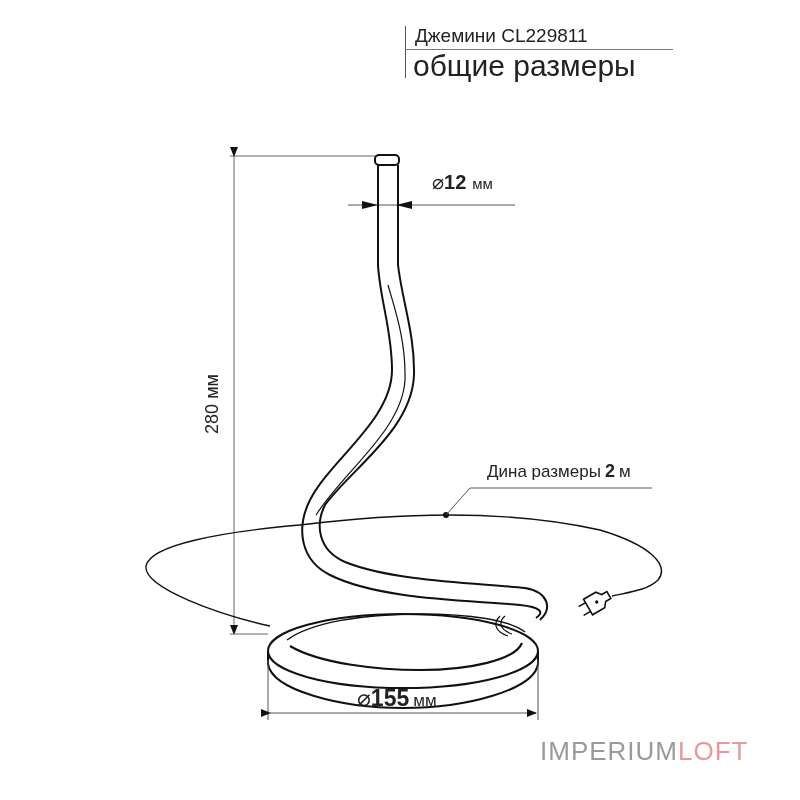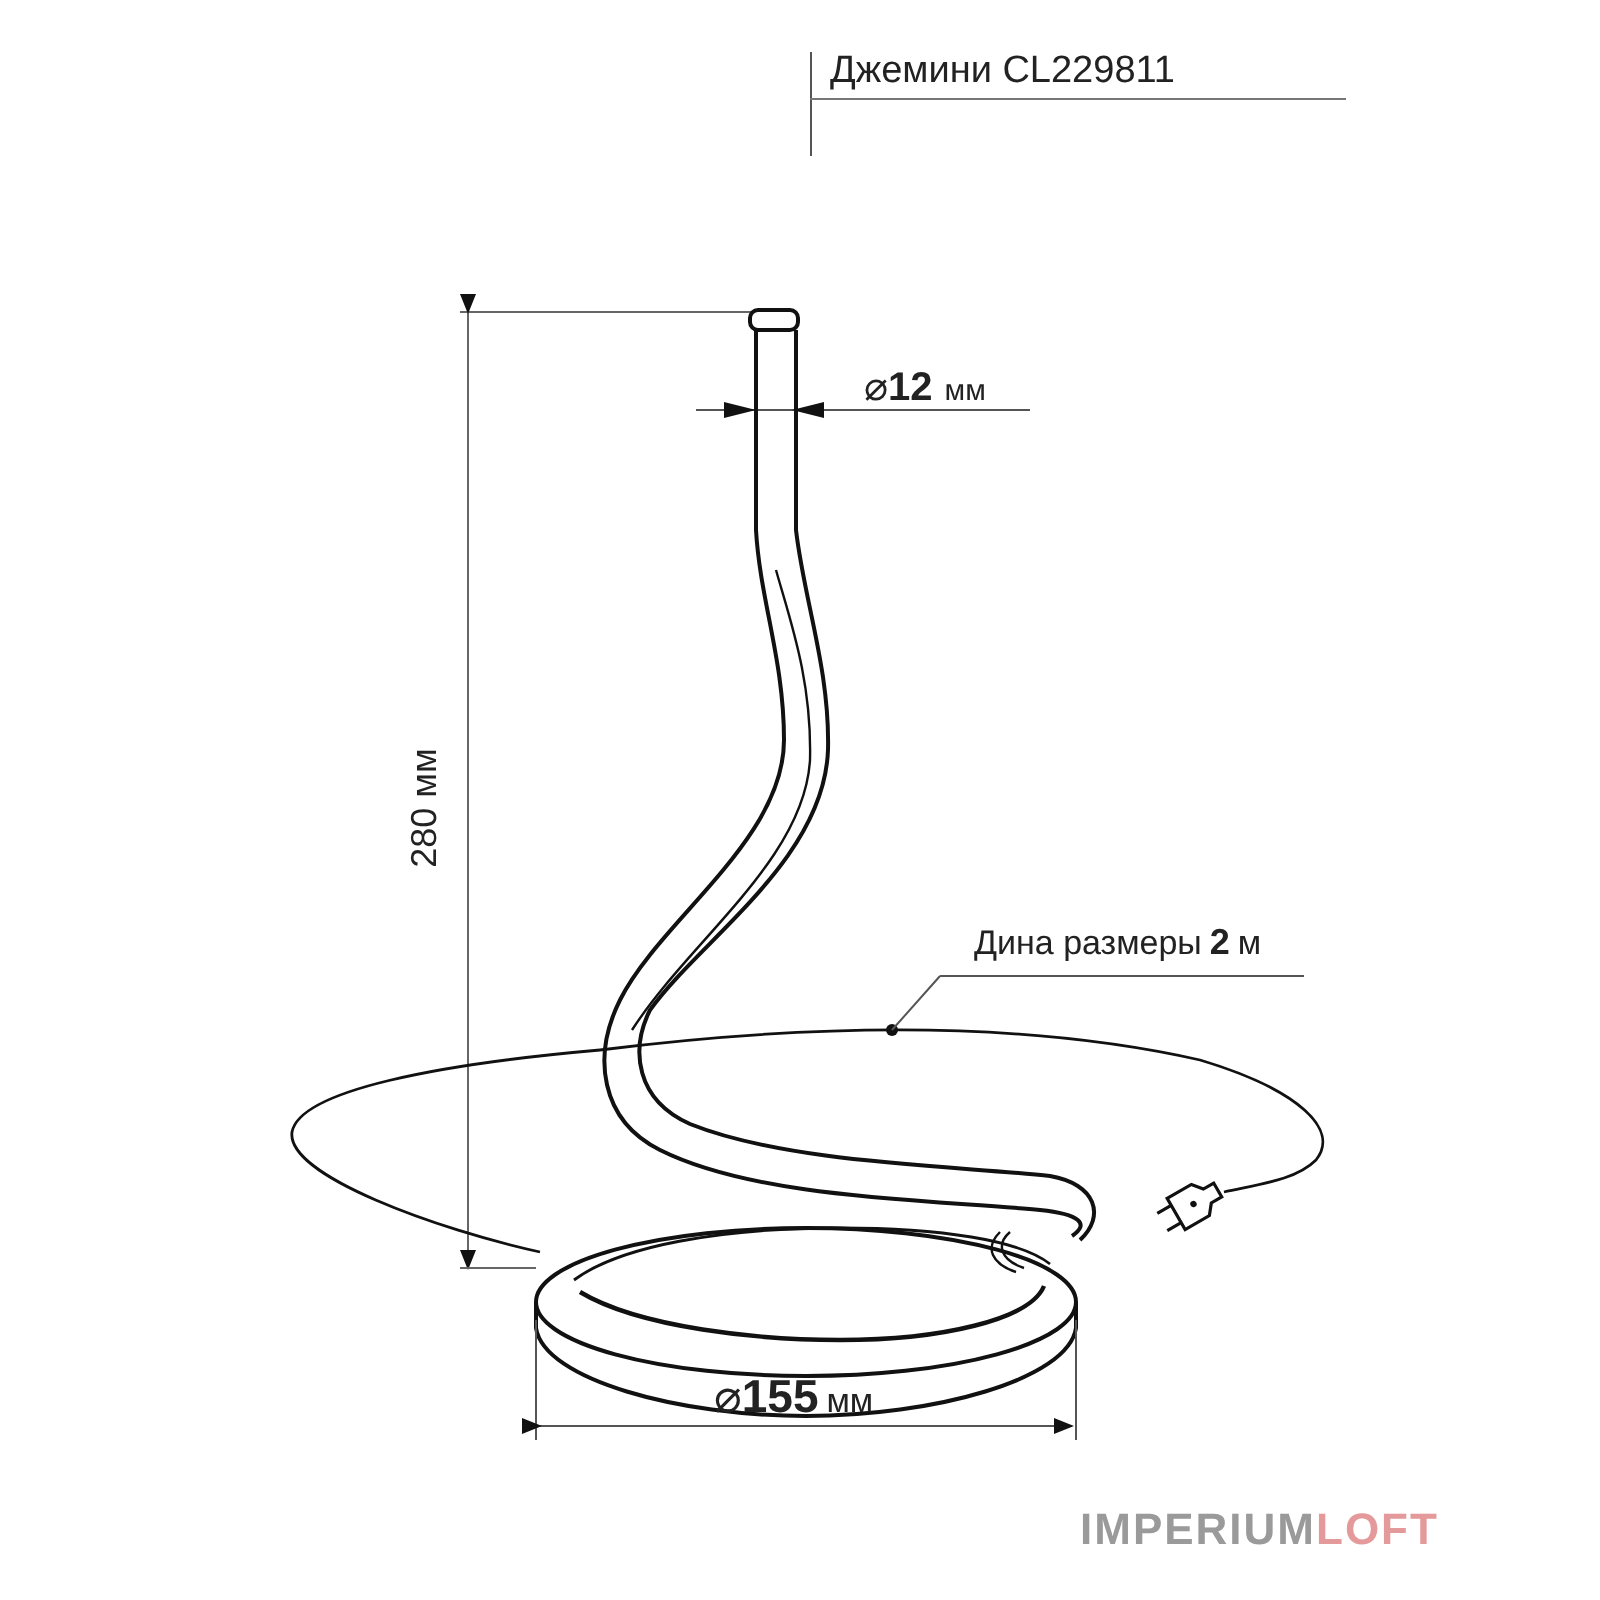--- a/index.html
+++ b/index.html
@@ -8,38 +8,39 @@
     .logo { position: absolute; left: 120px; top: 22px; font-family: "Liberation Sans", sans-serif; font-weight: 900; font-size: 44px; letter-spacing: 1px; line-height: 1; }
     .logo .solid { color: #111; }
     .logo .outline { color: #fff; -webkit-text-stroke: 2.2px #111; }
     .vsep { position: absolute; left: 405px; top: 26px; width: 1px; height: 52px; background: #555; }
     .hsep { position: absolute; left: 405px; top: 49px; width: 268px; height: 1px; background: #777; }
     .model { position: absolute; left: 415px; top: 26px; font-size: 19px; color: #222; line-height: 1; }
     .subtitle { position: absolute; left: 413px; top: 51px; font-size: 30px; color: #222; line-height: 1; }
     svg.drawing { position: absolute; left: 0; top: 0; }
     .lbl { position: absolute; line-height: 1; color: #222; }
     .lbl b { font-weight: bold; }
-    .dia-top { left: 432px; top: 184px; font-size: 20px; }
+    .dia-top { left: 432px; top: 172px; font-size: 20px; }
     .dia-top .unit { font-size: 15px; margin-left: 6px; }
     .height-lbl { left: 182px; top: 395px; font-size: 18px; transform: rotate(-90deg); transform-origin: center; white-space: nowrap; }
     .cable-lbl { left: 487px; top: 462px; font-size: 17px; }
     .cable-lbl .num { font-weight: bold; font-size: 18px; margin: 0 4px; }
     .dia-base { left: 357px; top: 687px; font-size: 23px; }
     .dia-base .unit { font-size: 17px; margin-left: 4px; }
-    .watermark { position: absolute; left: 540px; top: 754px; font-size: 22px; letter-spacing: 1px; line-height: 1; font-weight: bold; }
+    .watermark { position: absolute; left: 540px; top: 738px; font-size: 26px; letter-spacing: 1px; line-height: 1; font-weight: normal; }
     .wm-a { color: #9a9a9a; }
     .wm-b { color: #e49a9a; }
   </style>
 </head>
 <body>
 
 <div class="header">
   <div class="vsep"></div>
   <div class="hsep"></div>
   <div class="model">Джемини CL229811</div>
+  <div class="subtitle">общие размеры</div>
 </div>
 
 <svg class="drawing" width="800" height="800" viewBox="0 0 800 800" xmlns="http://www.w3.org/2000/svg">
   <defs>
     <marker id="arr" markerWidth="10" markerHeight="8" refX="9" refY="4" orient="auto" markerUnits="userSpaceOnUse">
       <path d="M0,0 L10,4 L0,8 z" fill="#111"></path>
     </marker>
   </defs>
 
   <g stroke="#666" stroke-width="1" fill="none">

